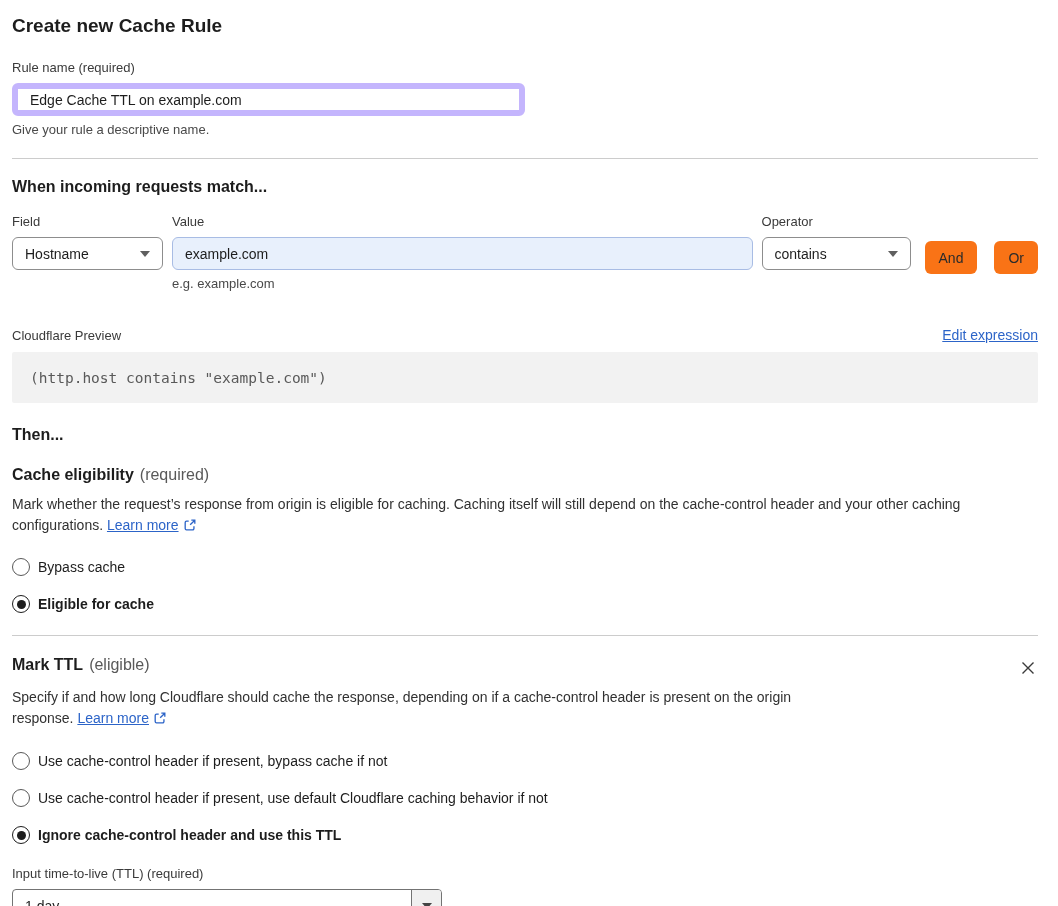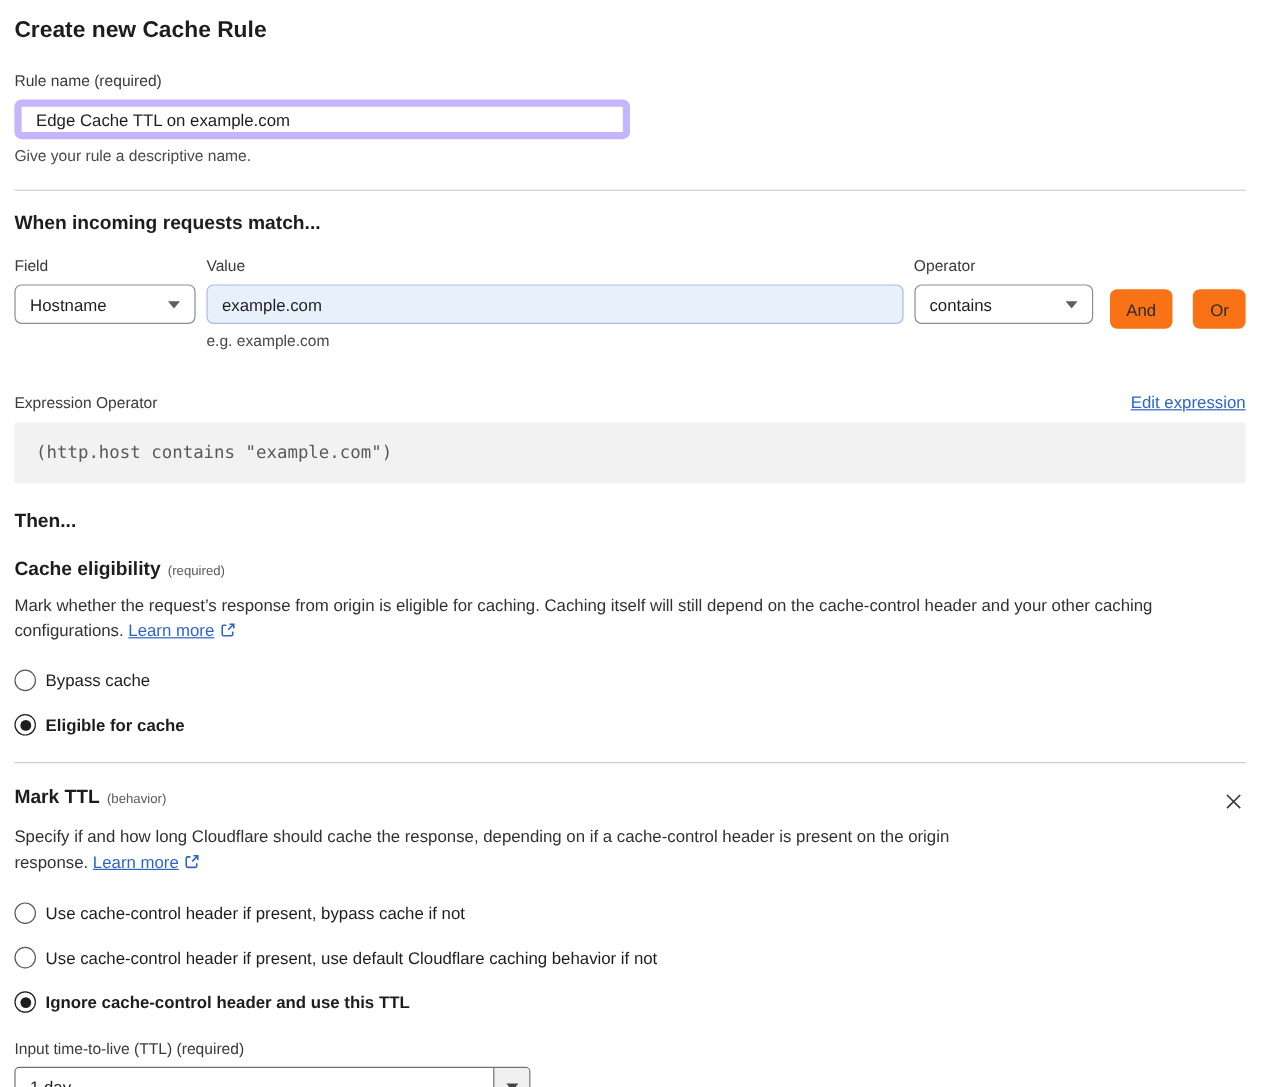--- a/index.html
+++ b/index.html
@@ -7,21 +7,21 @@
   body {
     width:1058px; height:906px; overflow:hidden;
     font-family:"Liberation Sans","DejaVu Sans",sans-serif;
     color:#313131; font-size:14px;
   }
   .page { padding:14px 20px 8px 12px; }
 
   h1.page-title { font-size:19px; font-weight:700; color:#1d1d1d; line-height:24px; }
   h2.section-title { font-size:16px; font-weight:700; color:#1d1d1d; }
   .subhead { font-size:16px; font-weight:700; color:#1d1d1d; display:inline; }
-  .badge { font-size:11px; font-weight:400; color:#595959; margin-left:6px; }
+  .badge { font-size:16px; font-weight:400; color:#595959; margin-left:6px; }
 
   .field-label { display:block; font-size:13px; color:#3a3a3a; }
   .hint { font-size:13px; color:#494949; }
 
   .text-input {
     height:33px; border:6px solid #c4b5fd; border-radius:6px;
     padding:0 12px; font-size:14px; color:#1d1d1d; background:#fff;
     font-family:"Liberation Sans","DejaVu Sans",sans-serif;
     display:block; width:100%; outline:none;
   }
@@ -126,21 +126,21 @@
       </div>
     </div>
 
     <div class="cond-btns">
       <button class="gray-btn" style="margin-left:14px;">And</button>
       <button class="gray-btn" style="margin-left:17px;">Or</button>
     </div>
   </div>
 
   <div class="expr-head">
-    <span class="field-label">Expression Operator</span>
+    <span class="field-label">Cloudflare Preview</span>
     <a class="link" style="font-size:14px;">Edit expression</a>
   </div>
   <div class="code-block">
     <span>(http.host contains "example.com")</span>
   </div>
 
   <h2 class="section-title" style="margin-top:23px;">Then...</h2>
 
   <div style="margin-top:22px;">
     <span class="subhead">Cache eligibility</span><span class="badge">(required)</span>
@@ -158,21 +158,21 @@
       <span class="radio selected"></span>
       <span class="radio-label selected">Eligible for cache</span>
     </div>
   </div>
 
   <hr class="divider" style="margin-top:22px;">
 
   <div style="margin-top:20px;">
     <div class="section-head-row">
       <div>
-        <span class="subhead">Mark TTL</span><span class="badge">(behavior)</span>
+        <span class="subhead">Mark TTL</span><span class="badge">(eligible)</span>
       </div>
       <button class="close-btn"><svg width="16" height="16" viewBox="0 0 16 16">
             <path d="M2.5 2.5 L13.5 13.5 M13.5 2.5 L2.5 13.5" stroke="currentColor" stroke-width="1.4"></path>
           </svg></button>
     </div>
     <p class="para" style="max-width:838px; margin-top:6px;"><span>Specify if and how long Cloudflare should cache the response, depending on if a cache-control header is present on the origin response.</span>
       <a class="link">Learn more</a><span class="ext-icon"><svg width="14" height="14" viewBox="0 0 16 16">
             <path d="M6.5 3.5 H4 a1.5 1.5 0 0 0 -1.5 1.5 v7 a1.5 1.5 0 0 0 1.5 1.5 h7 a1.5 1.5 0 0 0 1.5 -1.5 V9.5" fill="none" stroke="currentColor" stroke-width="1.5"></path>
             <path d="M9.5 2.5 h4 v4 M13.2 2.8 L8.2 7.8" fill="none" stroke="currentColor" stroke-width="1.5"></path>
           </svg></span>

